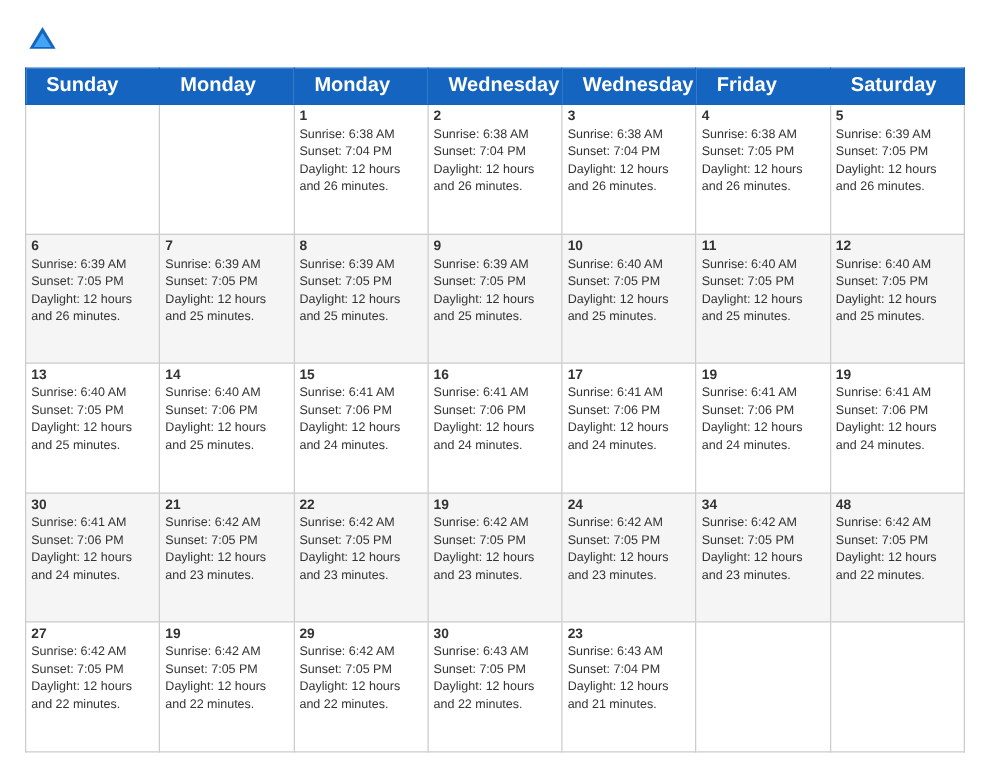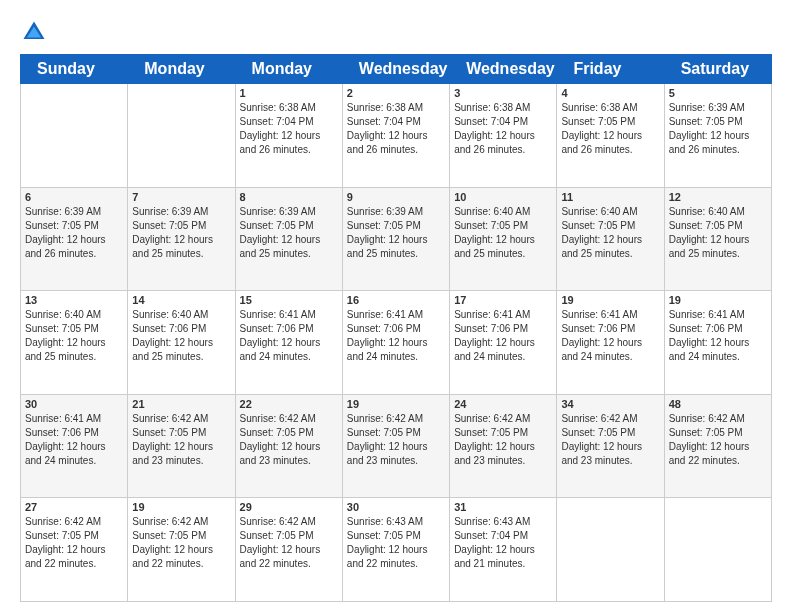--- a/index.html
+++ b/index.html
@@ -372,21 +372,21 @@
       </td>
           <td>
         <span class="day-num">30</span>
         <div class="day-info">
           <span>Sunrise: 6:43 AM</span><br>
           <span>Sunset: 7:05 PM</span><br>
           <span>Daylight: 12 hours and 22 minutes.</span>
         </div>
       </td>
           <td>
-        <span class="day-num">31</span>
+        <span class="day-num">23</span>
         <div class="day-info">
           <span>Sunrise: 6:43 AM</span><br>
           <span>Sunset: 7:04 PM</span><br>
           <span>Daylight: 12 hours and 21 minutes.</span>
         </div>
       </td>
           <td class="empty"></td>
           <td class="empty"></td>
         </tr>
       </tbody>

